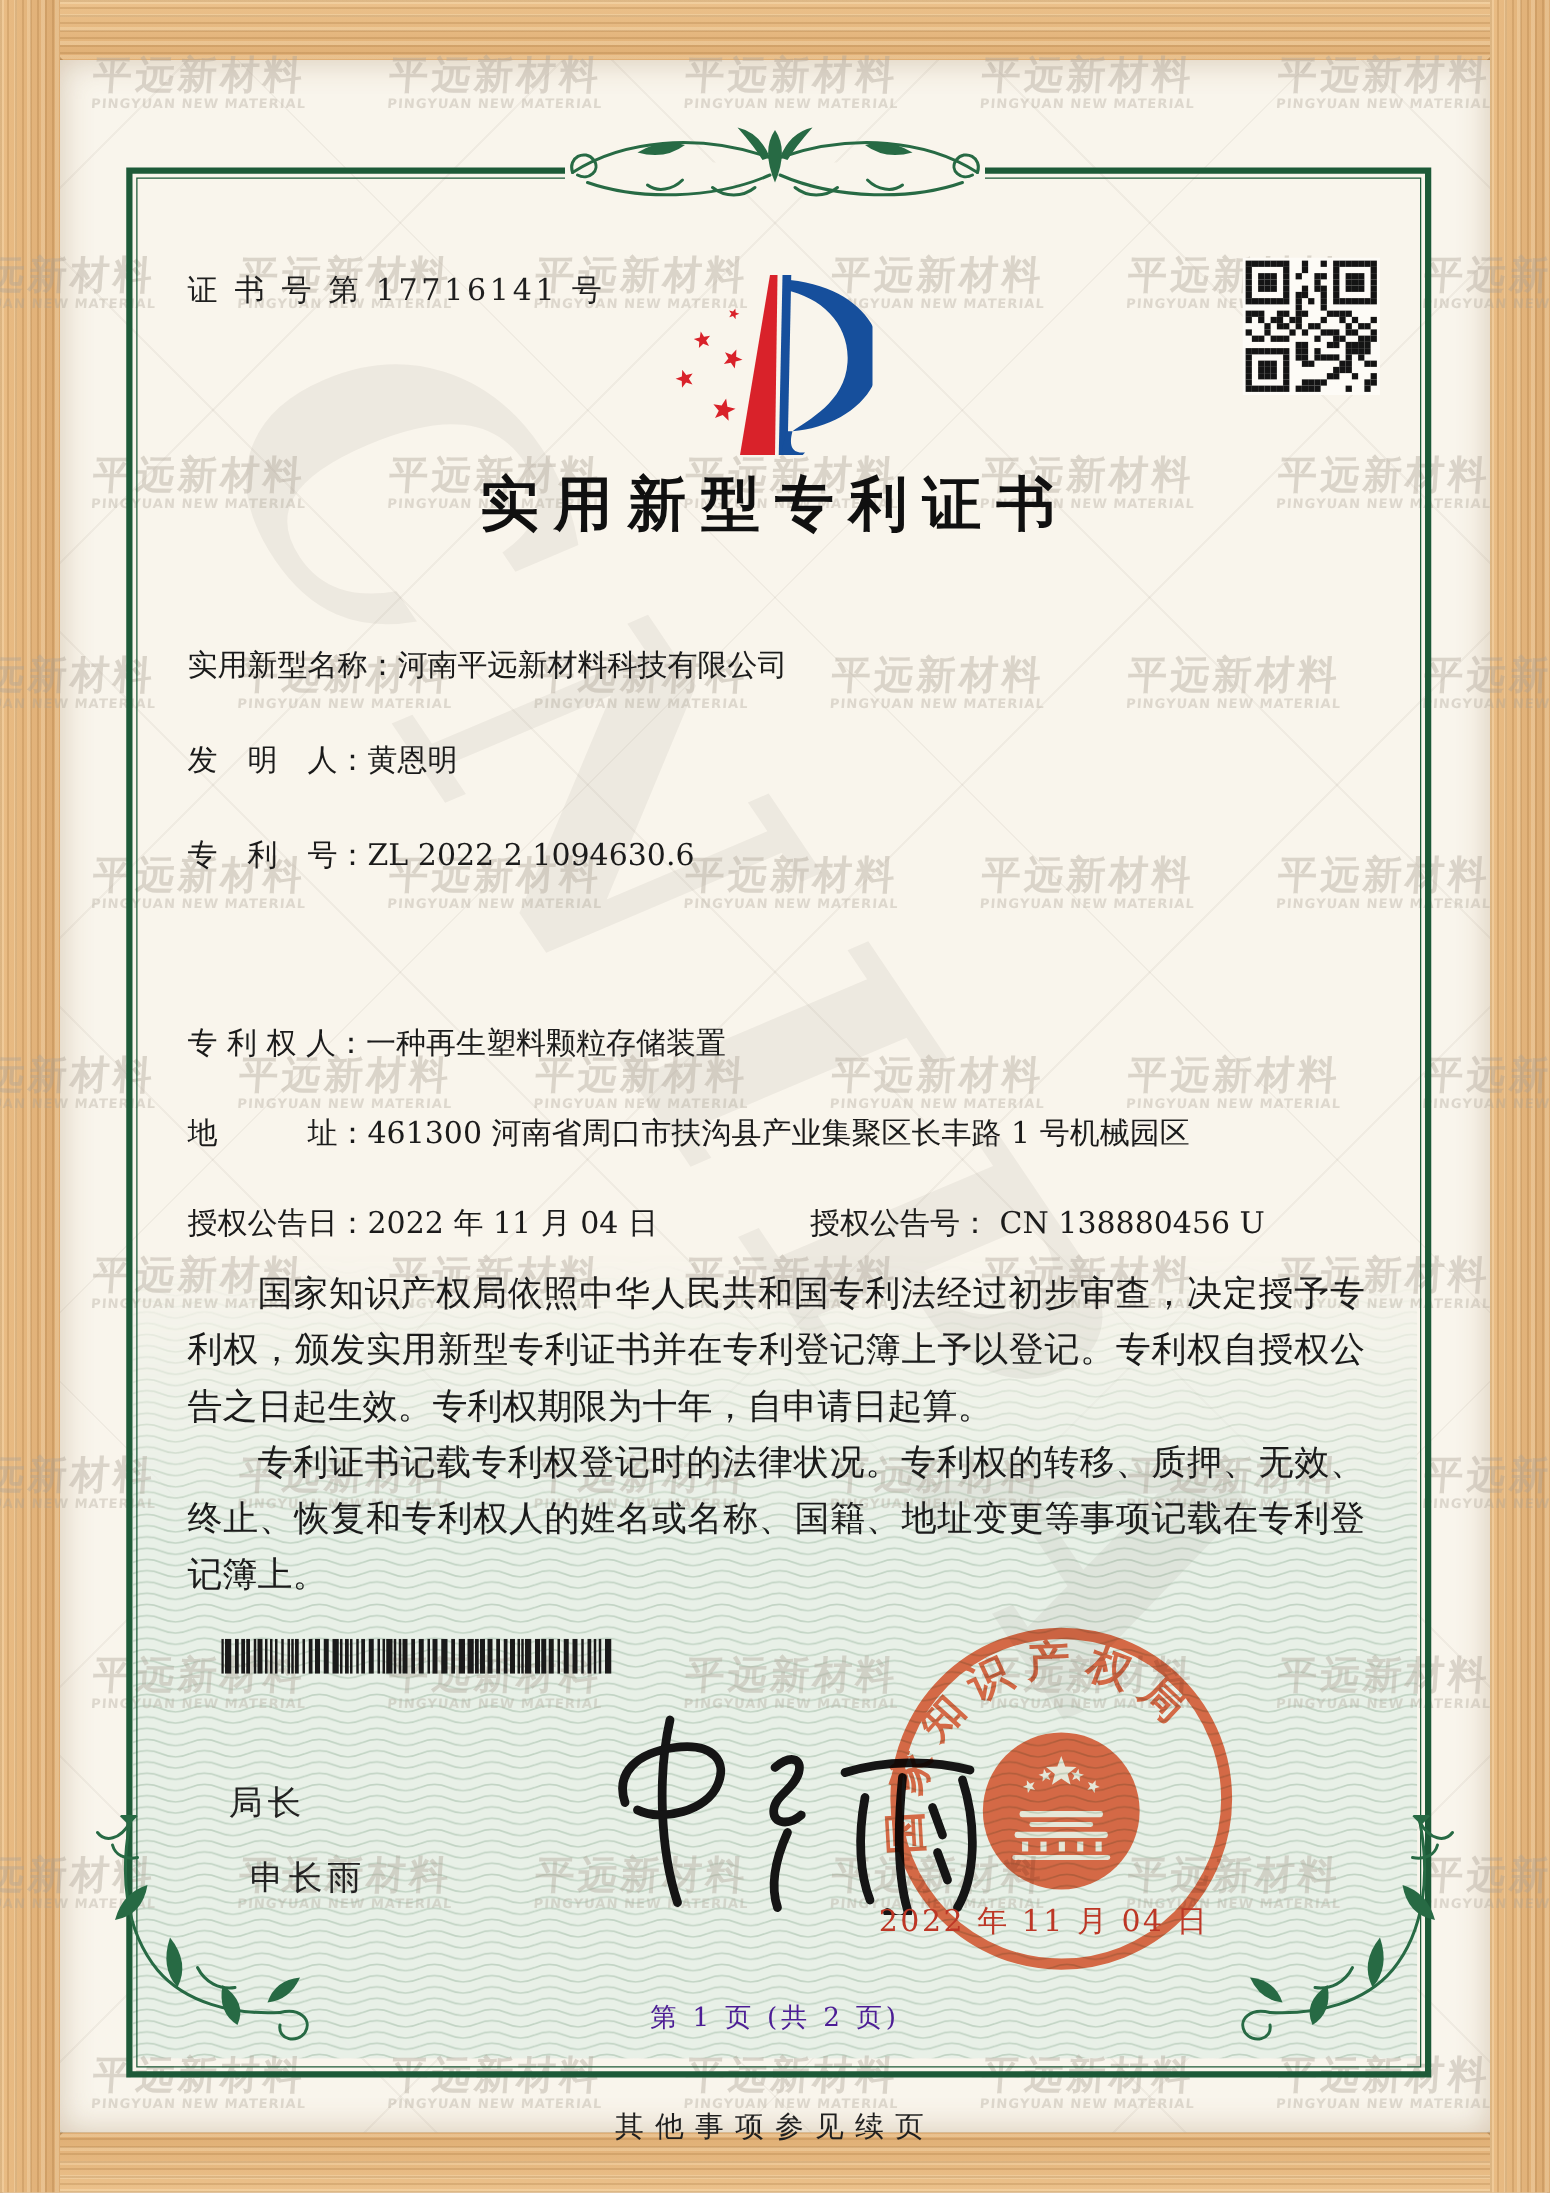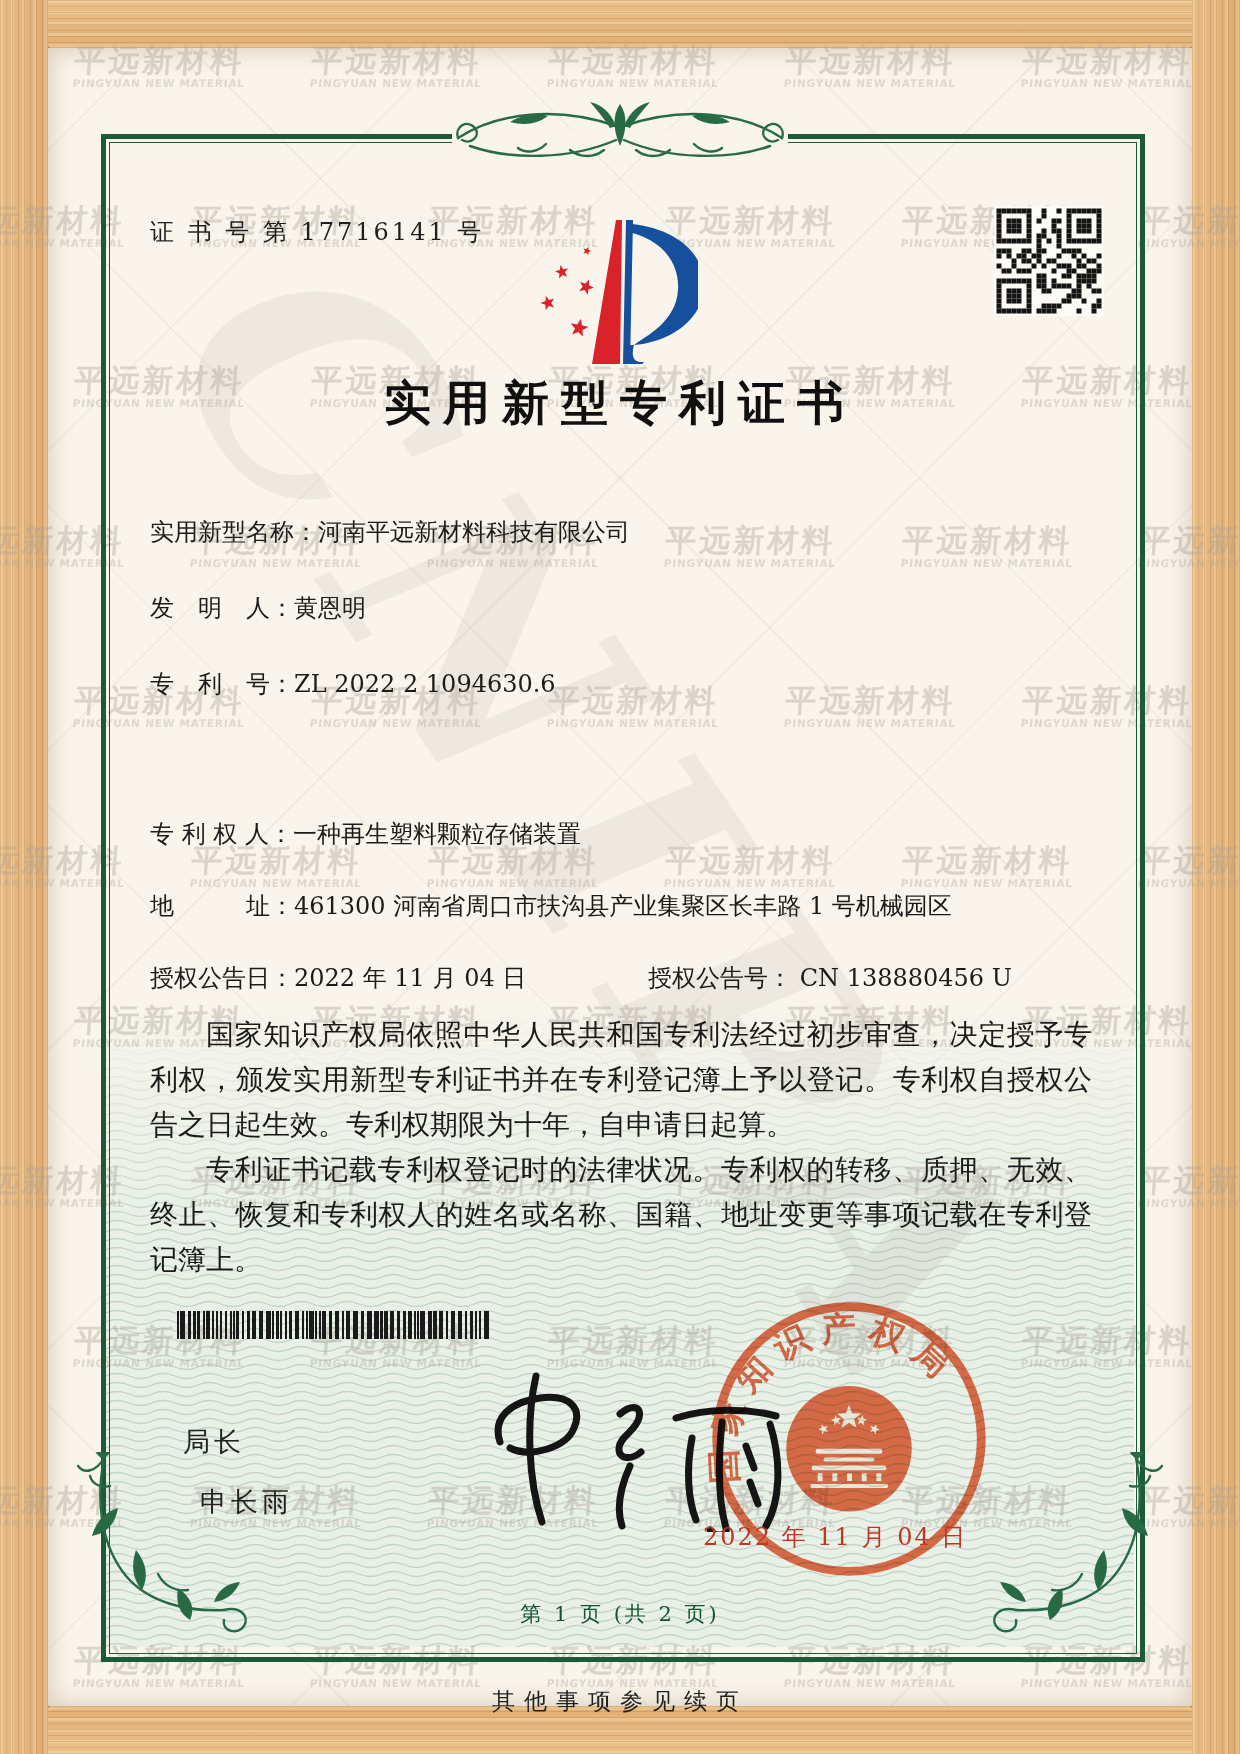--- a/index.html
+++ b/index.html
@@ -79,21 +79,21 @@
     text-align:justify;color:#1b1b1b;}
   .paragraphs p{margin:0;text-indent:2em;}
   .barcode{left:177px;top:1311px;}
   .signer-title{left:183px;top:1424px;font-family:"DejaVu Sans","Liberation Sans",sans-serif;
     font-size:27px;letter-spacing:4px;color:#222;}
   .signer-name{left:200px;top:1484px;font-family:"DejaVu Sans","Liberation Sans",sans-serif;
     font-size:27px;letter-spacing:4px;color:#222;}
   .signature{left:470px;top:1362px;}
   .seal{left:702px;top:1292px;z-index:10;mix-blend-mode:multiply;opacity:.93;}
   .seal-date{left:703px;top:1521px;font-size:24px;letter-spacing:2px;z-index:11;color:#bd3726;}
-  .page-info{left:0;right:0;top:1600px;text-align:center;font-size:21px;letter-spacing:3px;color:#14532d;}
+  .page-info{left:0;right:0;top:1600px;text-align:center;font-size:21px;letter-spacing:3px;color:#4c1d95;}
   .cont-note{left:0;right:0;top:1686px;text-align:center;font-size:23px;letter-spacing:9px;color:#1f1f1f;}
 </style>
 </head>
 <body>
 
 <div class="page">
 
   <div class="wood wood-h wood-top">
       <div class="seam seam-tl"></div>
       <div class="seam seam-tr"></div>

